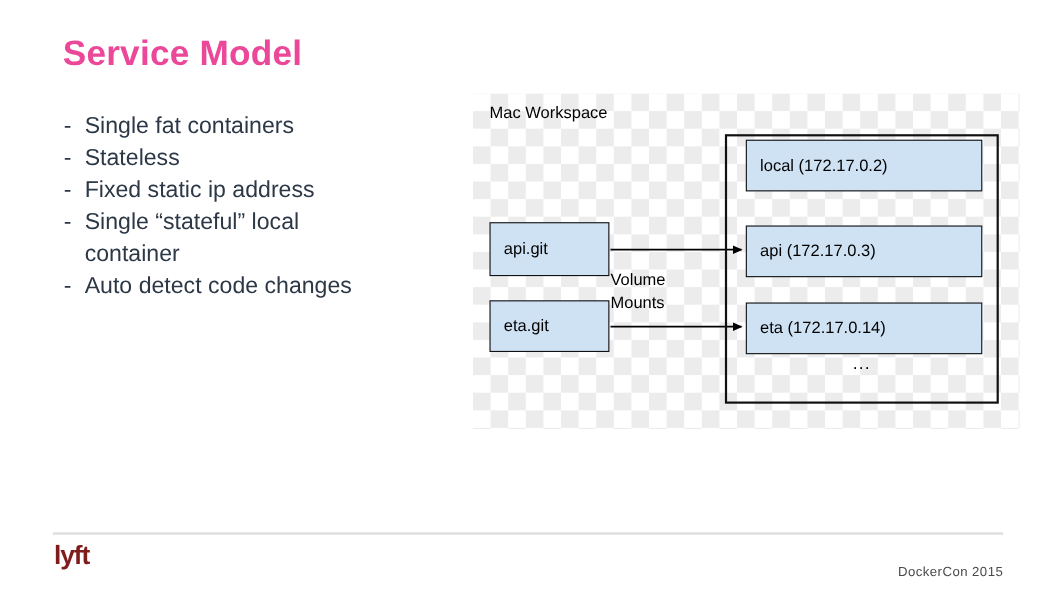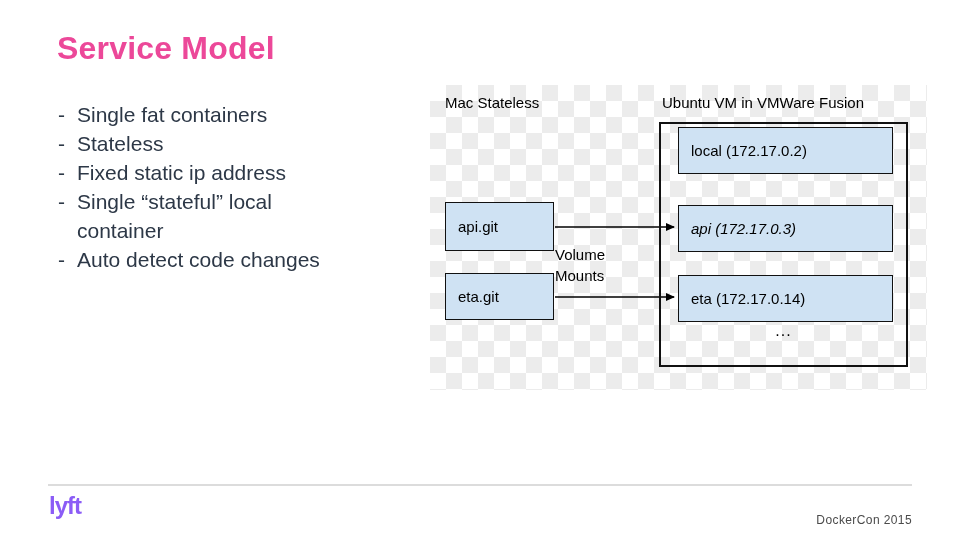--- a/index.html
+++ b/index.html
@@ -54,21 +54,21 @@
   .src-api { left:15px; top:117px; width:109px; height:49px; }
   .src-eta { left:15px; top:188px; width:109px; height:47px; }
 
   .vm-outer {
     position:absolute; left:229px; top:37px; width:249px; height:245px;
     border:2px solid #111111;
     background:transparent;
   }
   .vm-inner { left:17px; width:215px; height:47px; }
   .vm-local { top:3px; }
-  .vm-api   { top:81px;font-style:italic; }
+  .vm-api   { top:81px; }
   .vm-eta   { top:151px; }
   .vm-more {
     position:absolute; left:0; top:198px; width:100%;
     text-align:center; font-size:16px; letter-spacing:1px;
   }
 
   .arrow-layer { position:absolute; left:0; top:0; width:497px; height:305px; }
 
   .arrow-label {
     position:absolute; left:125px; top:159px; width:85px;
@@ -76,21 +76,21 @@
   }
 
   
   .footer-rule {
     position:absolute; left:48px; top:484px; width:864px; height:2px;
     background:#dcdcdc;
   }
   .lyft-logo {
     position:absolute; left:49px; top:492px;
     font-size:24px; font-weight:800; letter-spacing:-1px;
-    color:#8b5cf6;
+    color:#7f1d1d;
   }
   .event-label {
     position:absolute; right:48px; top:513px;
     font-size:12px; color:#4a4a4a; letter-spacing:0.4px;
   }
 </style>
 </head>
 <body>
 
 <h1 class="slide-title">Service Model</h1>
@@ -113,22 +113,21 @@
     <span class="btxt">Single “stateful” local container</span>
   </li>
   <li>
     <span class="dash">-</span>
     <span class="btxt">Auto detect code changes</span>
   </li>
 </ul>
 
 <div class="diagram">
 
-  <div class="zone-label mac">Mac Stateless</div>
-  <div class="zone-label ubuntu">Ubuntu VM in VMWare Fusion</div>
+  <div class="zone-label mac">Mac Workspace</div>
 
   <div class="blue-box src-eta">
     <span>eta.git</span>
   </div>
   <div class="blue-box src-api">
     <span>api.git</span>
   </div>
 
   <svg class="arrow-layer" viewBox="0 0 497 305" xmlns="http://www.w3.org/2000/svg" aria-hidden="true">
     <defs>

